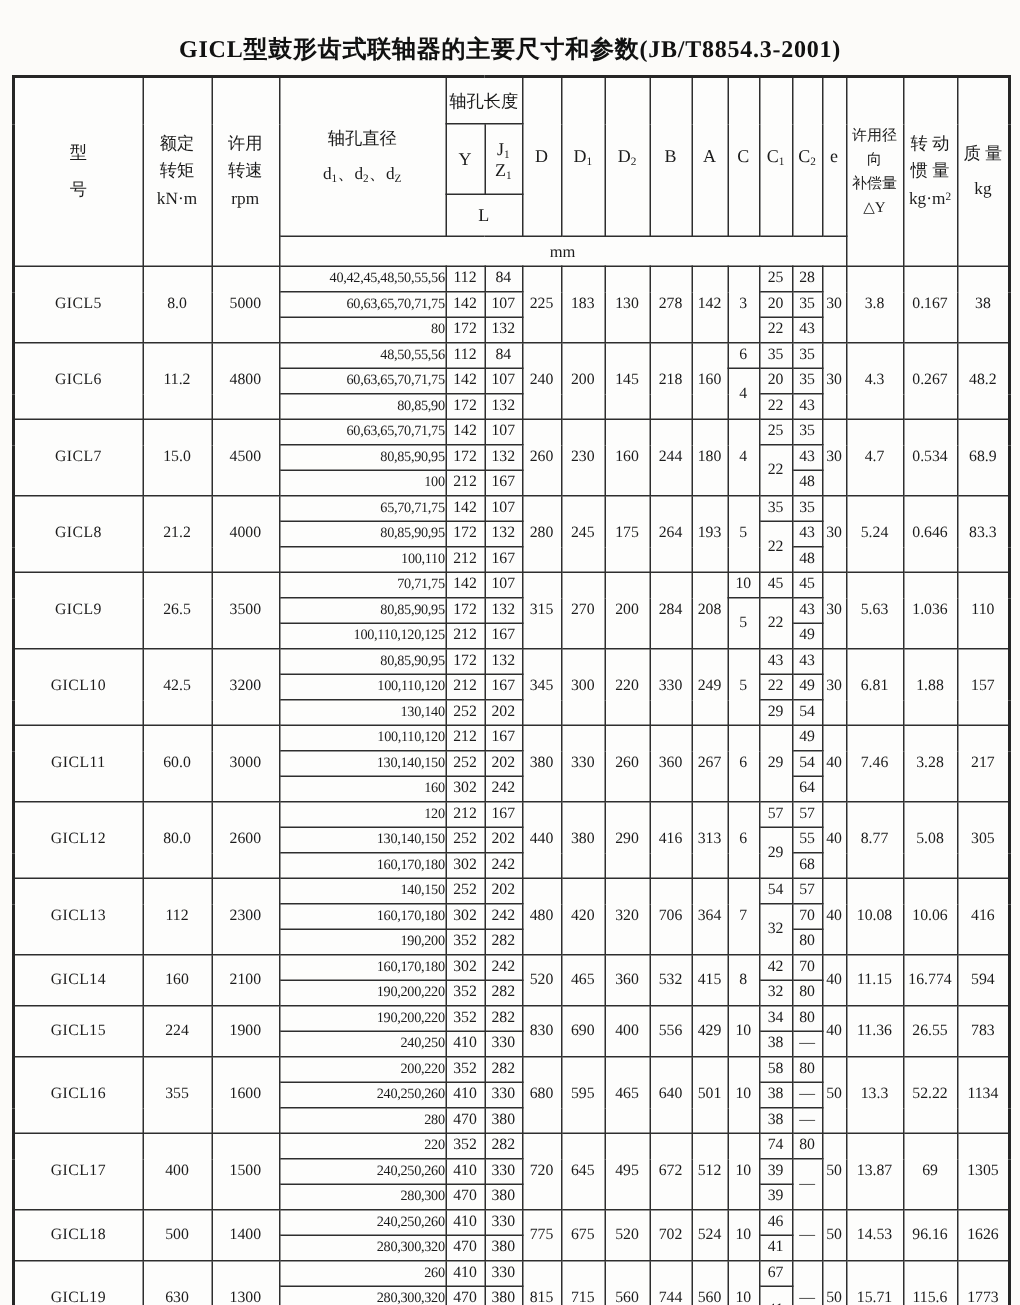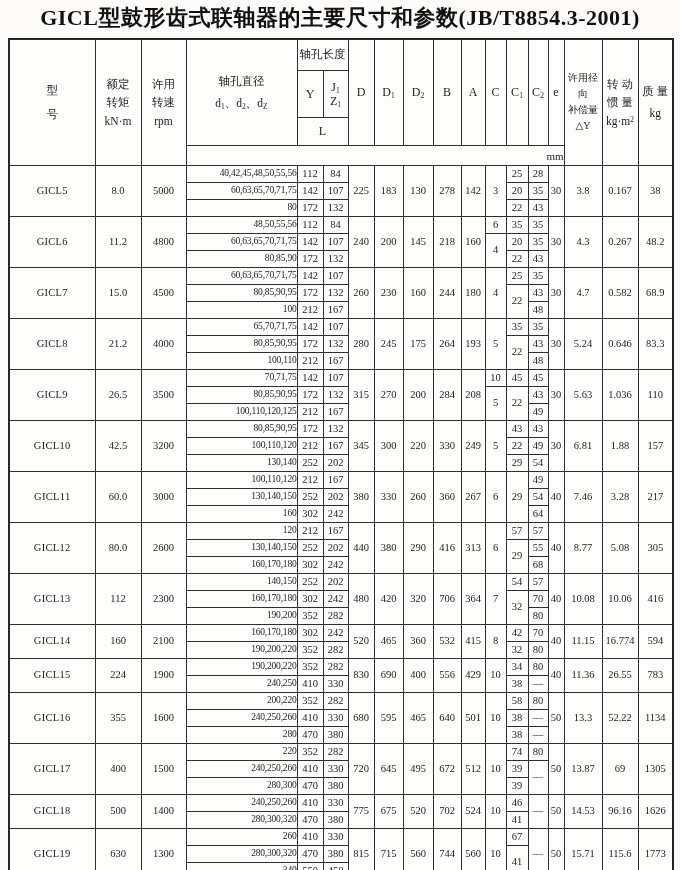--- a/index.html
+++ b/index.html
@@ -1,39 +1,39 @@
 <!DOCTYPE html>
 <html><head>
 <meta charset="utf-8">
 <style>
   html,body{margin:0;padding:0;}
   body{background:#fcfbf9;}
   .page{width:680px;height:870px;box-sizing:border-box;padding-top:4px;overflow:hidden;}
   .title{font-family:"Liberation Serif","DejaVu Serif",serif;font-weight:bold;
-         font-size:22px;line-height:1.3;text-align:center;color:#111;
-         margin:0 0 5px 0;letter-spacing:0.5px;}
+         font-size:16px;line-height:1.3;text-align:center;color:#111;
+         margin:20px 0 5px 0;letter-spacing:0.5px;}
   table.spec{border-collapse:collapse;table-layout:fixed;margin-left:8px;
              border:2px solid #262626;background:#fdfdfc;}
   .spec th,.spec td{border:1px solid #2e2e2e;text-align:center;vertical-align:middle;
          font-weight:normal;color:#1b1b1b;padding:0;overflow:hidden;
          font-family:"Liberation Serif","DejaVu Serif",serif;}
   .spec sub{font-size:7.5px;vertical-align:-2px;line-height:0;}
   .spec sup{font-size:7.5px;vertical-align:3px;line-height:0;}
   .hc{font-size:11.5px;}
   .hs{font-size:12px;}
   .h-small{font-size:10px;}
   .lh21{line-height:2.15;}
   .lh19{line-height:1.95;}
   .lh15{line-height:1.6;}
   .lh11{line-height:1.2;margin-left:12px;}
   .hr1{height:32px;}
   .hr2{height:47px;}
   .hr3{height:28px;}
   .hr4{height:20px;}
-  .hr4 td{font-size:11px;text-align:right;}
+  .hr4 td{font-size:11px;}
   tbody tr{height:17px;}
   tbody td{font-size:10.5px;line-height:1;}
   td.bore{text-align:right;padding-left:3px;font-size:9.5px;white-space:nowrap;letter-spacing:-0.2px;}
   td.model{font-size:10.5px;letter-spacing:0.3px;}
 </style>
 </head>
 <body>
 
 <div class="page">
   <h1 class="title">GICL型鼓形齿式联轴器的主要尺寸和参数(JB/T8854.3-2001)</h1>
@@ -169,21 +169,21 @@
           <td rowspan="3">260</td>
           <td rowspan="3">230</td>
           <td rowspan="3">160</td>
           <td rowspan="3">244</td>
           <td rowspan="3">180</td>
           <td rowspan="3">4</td>
           <td rowspan="1">25</td>
           <td rowspan="1">35</td>
           <td rowspan="3">30</td>
           <td rowspan="3">4.7</td>
-          <td rowspan="3">0.582</td>
+          <td rowspan="3">0.534</td>
           <td rowspan="3">68.9</td>
         </tr>
         <tr>
           <td class="bore">80,85,90,95</td>
           <td>172</td>
           <td>132</td>
           <td rowspan="2">22</td>
           <td rowspan="1">43</td>
         </tr>
         <tr>

